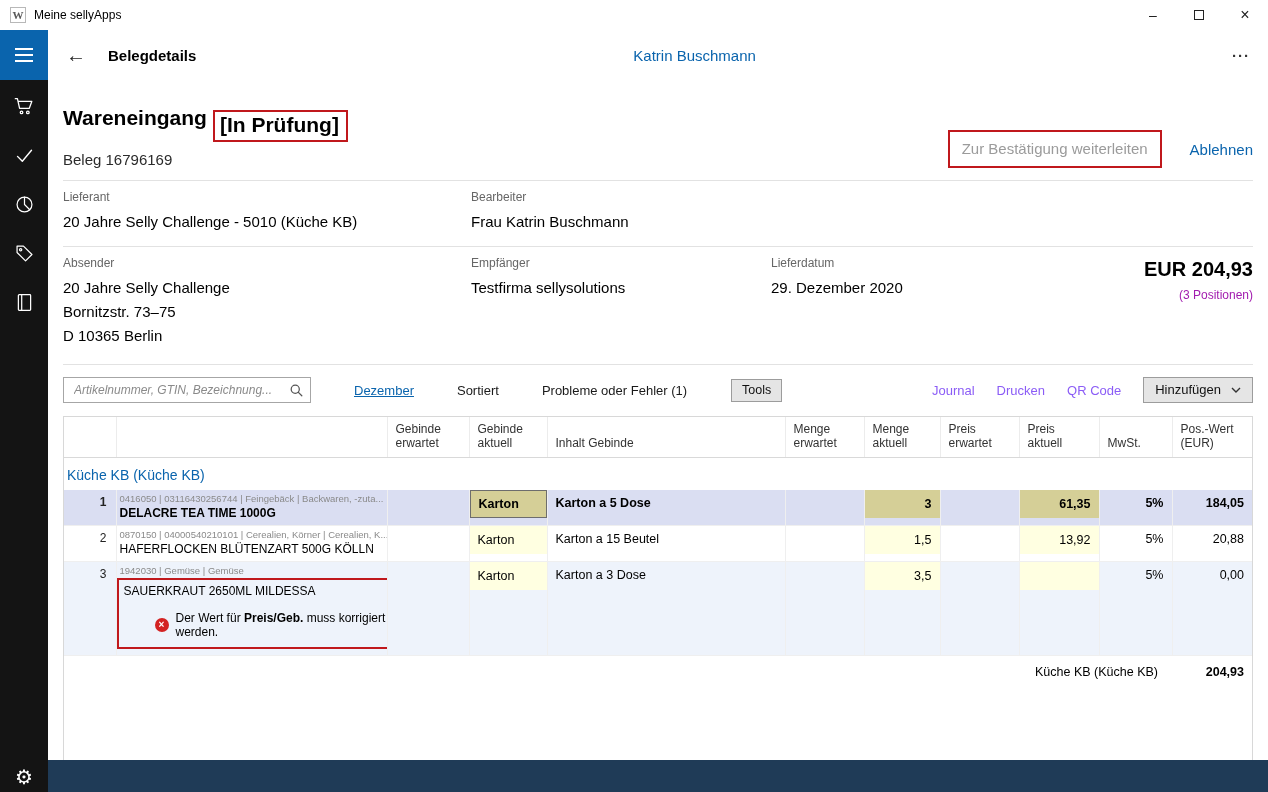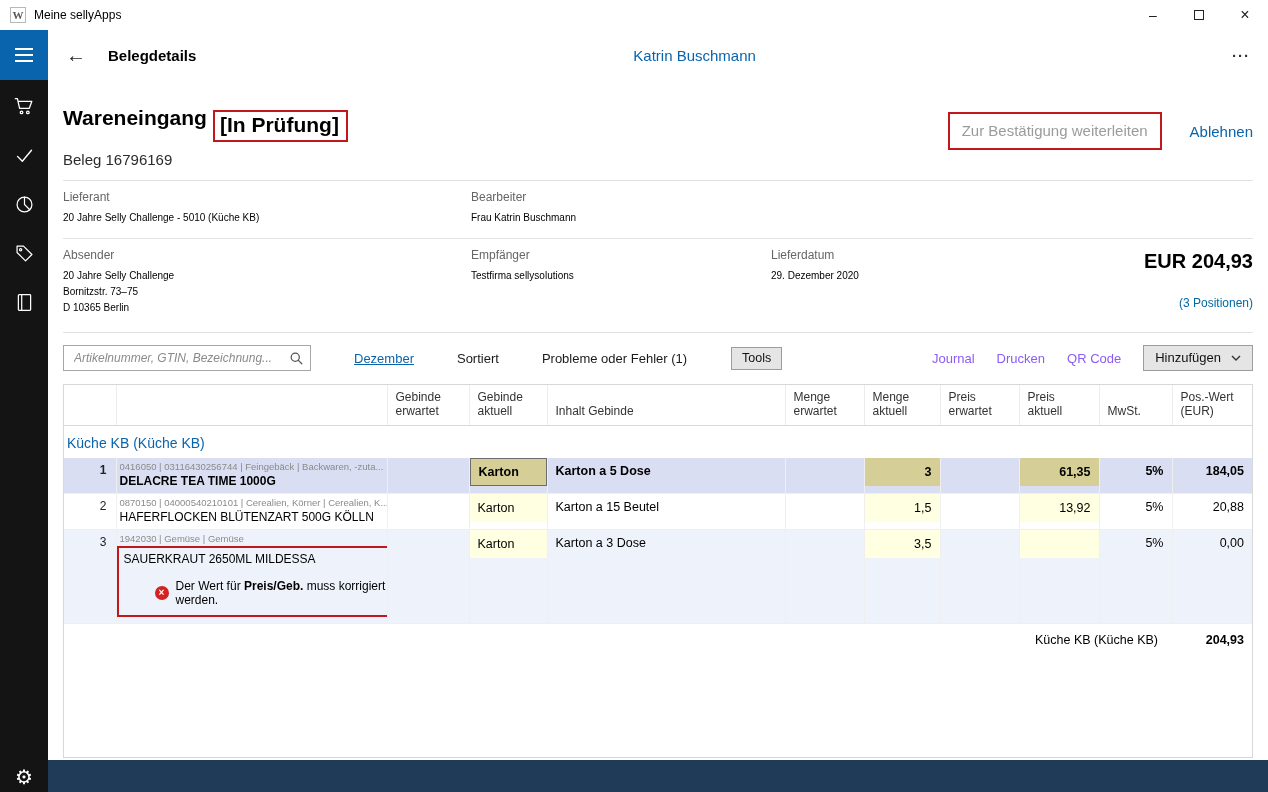--- a/index.html
+++ b/index.html
@@ -44,38 +44,38 @@
   .back { font-size:20px; color:#222; margin-right:22px; line-height:1; }
   .appbar-title { font-size:15px; font-weight:700; color:#000; }
   .appbar-user { position:absolute; left:53%; transform:translateX(-50%); color:#0a64ad; font-size:15px; }
   .more { margin-left:auto; font-size:15px; font-weight:700; color:#333; letter-spacing:1px; }
 
   
   .content { flex:1; padding:0 15px; overflow:hidden; }
 
   .annot { border:2px solid #c0181c; }
 
-  .doc-header { display:flex; justify-content:space-between; align-items:center; padding:14px 0 12px; }
+  .doc-header { display:flex; justify-content:space-between; align-items:flex-end; padding:14px 0 12px; }
   .doc-title-line { display:flex; align-items:center; }
   .doc-type { font-size:21px; font-weight:700; color:#000; }
   .doc-status { font-size:21px; font-weight:700; color:#000; margin-left:6px; padding:1px 7px 3px 5px;margin-top:16px; }
   .beleg { font-size:15px; color:#2b2b2b; margin-top:9px; }
   .doc-actions { display:flex; align-items:center; gap:28px; }
   .forward-box { padding:8px 12px; }
   .forward-btn { color:#9b9b9b; font-size:15px; }
   .reject-btn { color:#0a64ad; font-size:15px; }
 
   .info-row { display:grid; border-top:1px solid #e2e2e2; padding:9px 0 12px; }
   .info-row1 { grid-template-columns:408px 300px 1fr; }
   .info-row2 { grid-template-columns:408px 300px 372px 1fr; border-bottom:1px solid #e2e2e2; padding-bottom:16px; }
   .flabel { font-size:12px; color:#666; margin-bottom:6px; }
-  .fvalue { font-size:10px; color:#000; line-height:1.6; }
+  .fvalue { font-size:15px; color:#000; line-height:1.6; }
   .total-block { text-align:right; padding-top:2px; }
   .total-amount { font-size:20px; font-weight:700; color:#000; }
-  .total-pos { font-size:12px; color:#0369a1; margin-top:23px; }
+  .total-pos { font-size:12px; color:#a21caf; margin-top:7px; }
 
   
   .toolbar { display:flex; align-items:center; padding:12px 0 13px; font-size:13px; }
   .search-wrap { width:248px; height:26px; border:1px solid #a6a6a6; display:flex; align-items:center; padding:0 6px 0 8px; background:#fff; }
   .search-input { flex:1; border:0; outline:0; font-size:12px; font-family:"Liberation Sans", sans-serif; color:#333; min-width:0; }
   .search-input::placeholder { font-style:italic; color:#8a8a8a; }
   .tlink { margin-left:43px; color:#1a1a1a; cursor:pointer; white-space:nowrap; }
   .tlink.active { color:#0a64ad; text-decoration:underline; }
   .tools-btn { margin-left:44px; background:#e5e5e5; border:1px solid #9c9c9c; padding:3px 10px 4px; font-size:12.5px; color:#111; cursor:pointer; }
   .toolbar-right { margin-left:auto; display:flex; align-items:center; gap:22px; }

